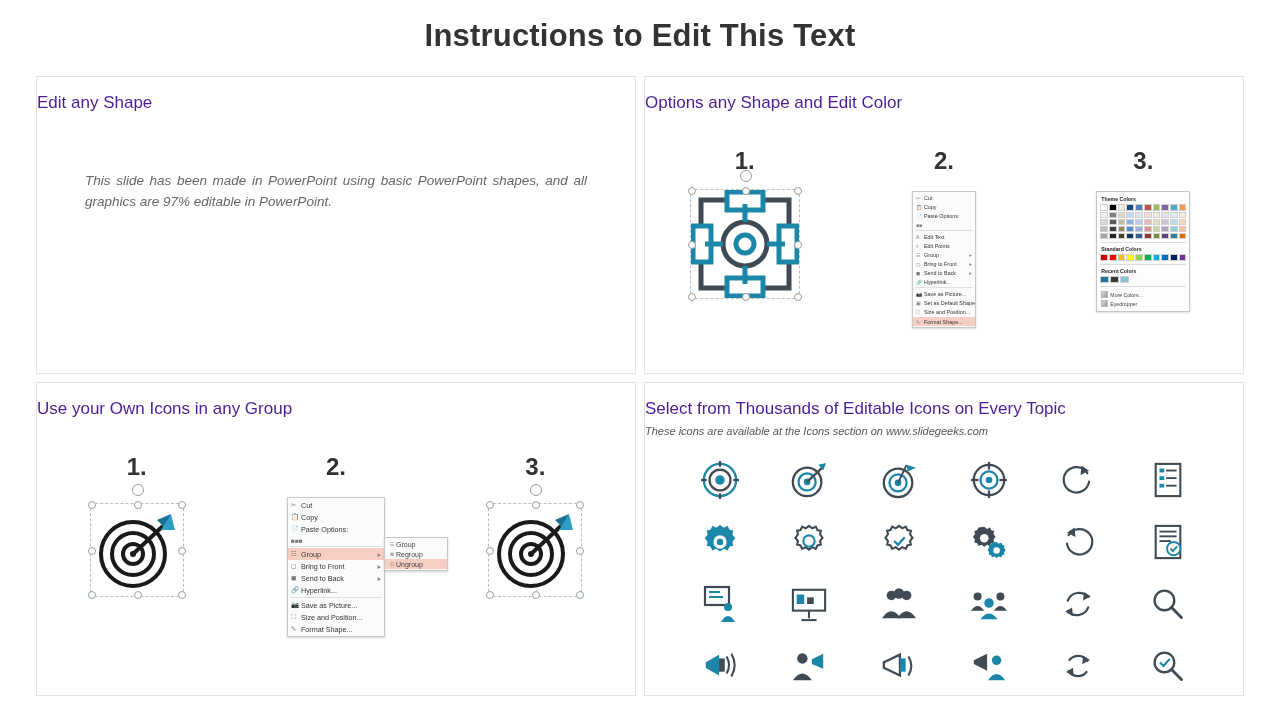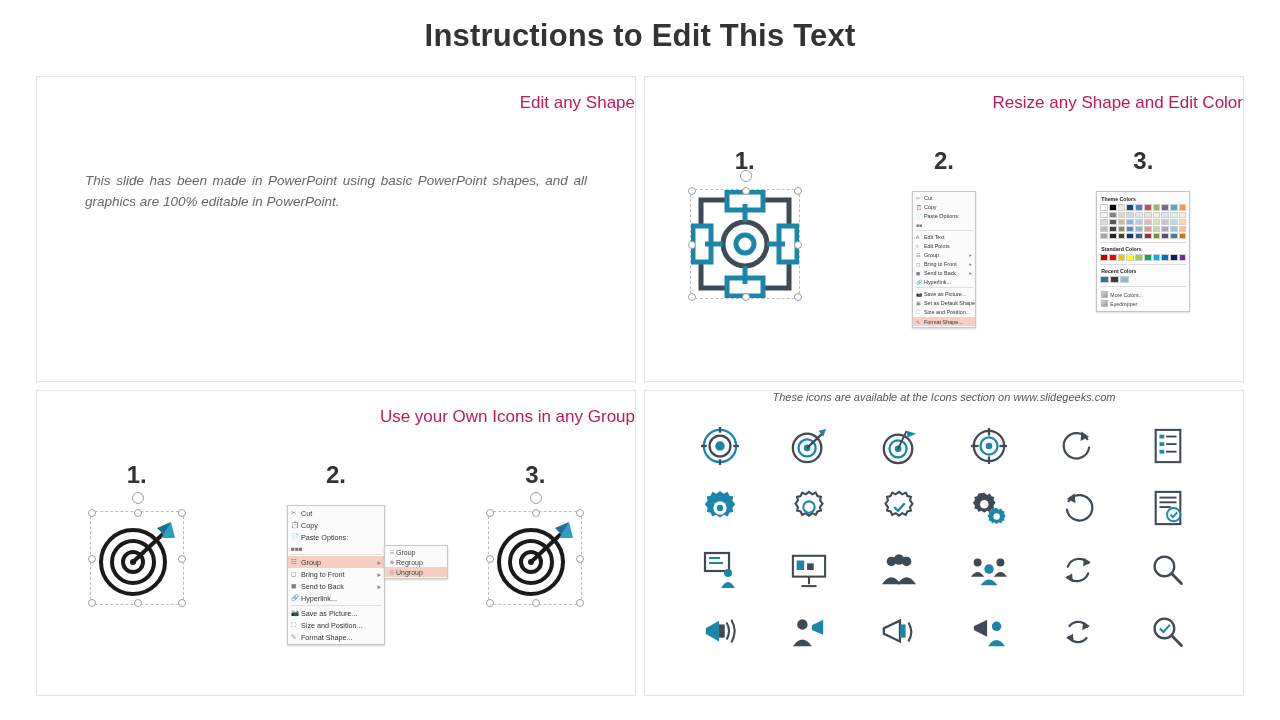--- a/index.html
+++ b/index.html
@@ -39,30 +39,31 @@
     grid-template-rows: 1fr 1fr;
     gap: 8px;
   }
   .panel {
     border: 1px solid #e3e3e3;
     box-sizing: border-box;
     position: relative;
     background: #fff;
   }
   .panel-title {
-    text-align: right;
+    text-align: left;
     font-size: 17px;
-    color: #be185d;
+    color: #4c1d95;
     margin-top: 16px;
   }
   .panel-sub {
-    text-align: center;
+    text-align: left;
     font-size: 11px;
     font-style: italic;
     color: #555;
+    margin-top: 6px;
   }
   
   .para {
     font-size: 13.5px;
     font-style: italic;
     color: #666;
     line-height: 1.55;
     text-align: justify;
     margin: 0 48px;
   }
@@ -209,25 +210,25 @@
 <body>
 
 <div class="slide">
 
   <div class="slide-title">Instructions to Edit This Text</div>
 
   <div class="grid">
 
     <div class="panel">
       <div class="panel-title">Edit any Shape</div>
-      <div class="para first">This slide has been made in PowerPoint using basic PowerPoint shapes, and all graphics are 100% editable in PowerPoint.</div>
+      <div class="para first">This slide has been made in PowerPoint using basic PowerPoint shapes, and all graphics are 97% editable in PowerPoint.</div>
     </div>
 
     <div class="panel">
-      <div class="panel-title">Resize any Shape and Edit Color</div>
+      <div class="panel-title">Options any Shape and Edit Color</div>
 
       <div class="steps" style="margin-top:34px;">
 
         <div class="step">
           <div class="step-num big">1.</div>
           <div class="sel-box" style="margin-top:14px;">
             <span class="rot"></span>
             <span class="handle h-tl"></span>
             <span class="handle h-tc"></span>
             <span class="handle h-tr"></span>
@@ -542,20 +543,21 @@
               <path d="M66 16 L80 10 L74 24 Z" fill="#1b6f94"></path>
               <path d="M70 26 L80 10 L84 26 Z" fill="#2e9ec4"></path>
             </svg>
           </div>
         </div>
 
       </div>
     </div>
 
     <div class="panel">
+      <div class="panel-title">Select from Thousands of Editable Icons on Every Topic</div>
       <div class="panel-sub">These icons are available at the Icons section on www.slidegeeks.com</div>
 
       <div class="icon-grid">
 
         <div class="icon-cell">
           <svg width="38" height="38" viewBox="0 0 40 40">
             <circle cx="20" cy="20" r="17" fill="none" stroke="#1b86a8" stroke-width="2.4"></circle>
             <circle cx="20" cy="20" r="11" fill="none" stroke="#3f4a54" stroke-width="2.4"></circle>
             <circle cx="20" cy="20" r="5" fill="#1b86a8"></circle>
             <line x1="20" y1="0" x2="20" y2="6" stroke="#3f4a54" stroke-width="2.4"></line>

